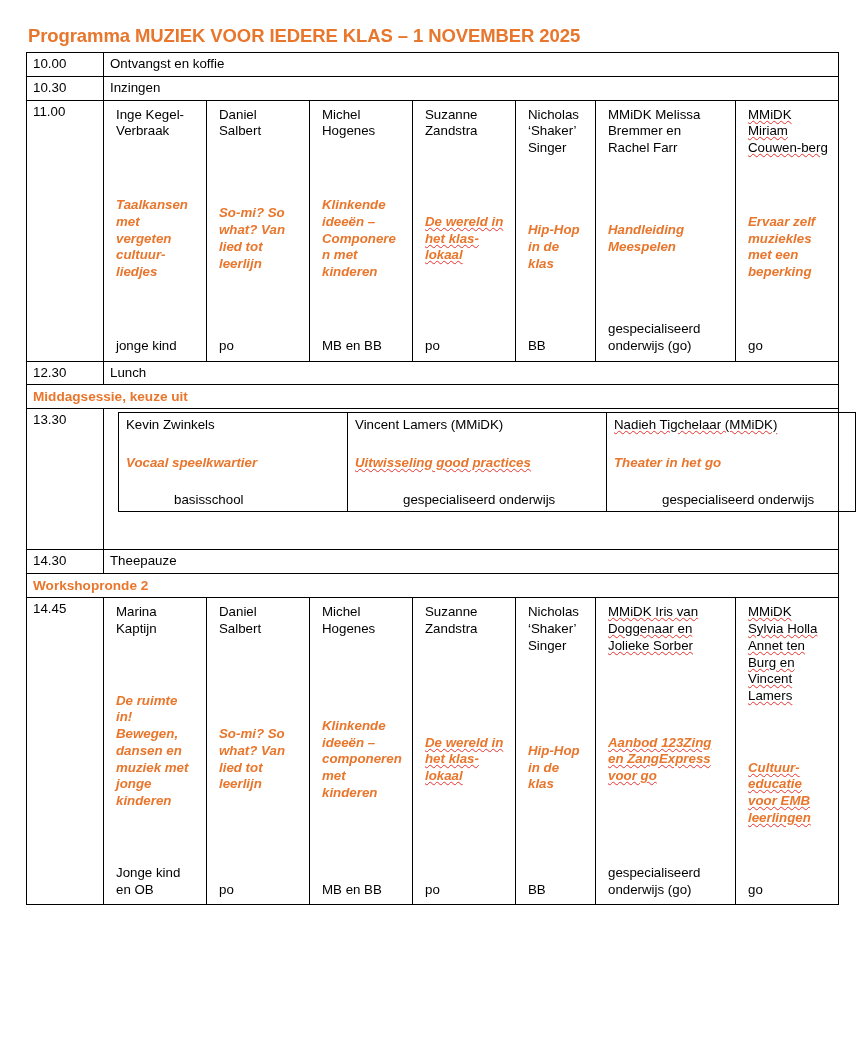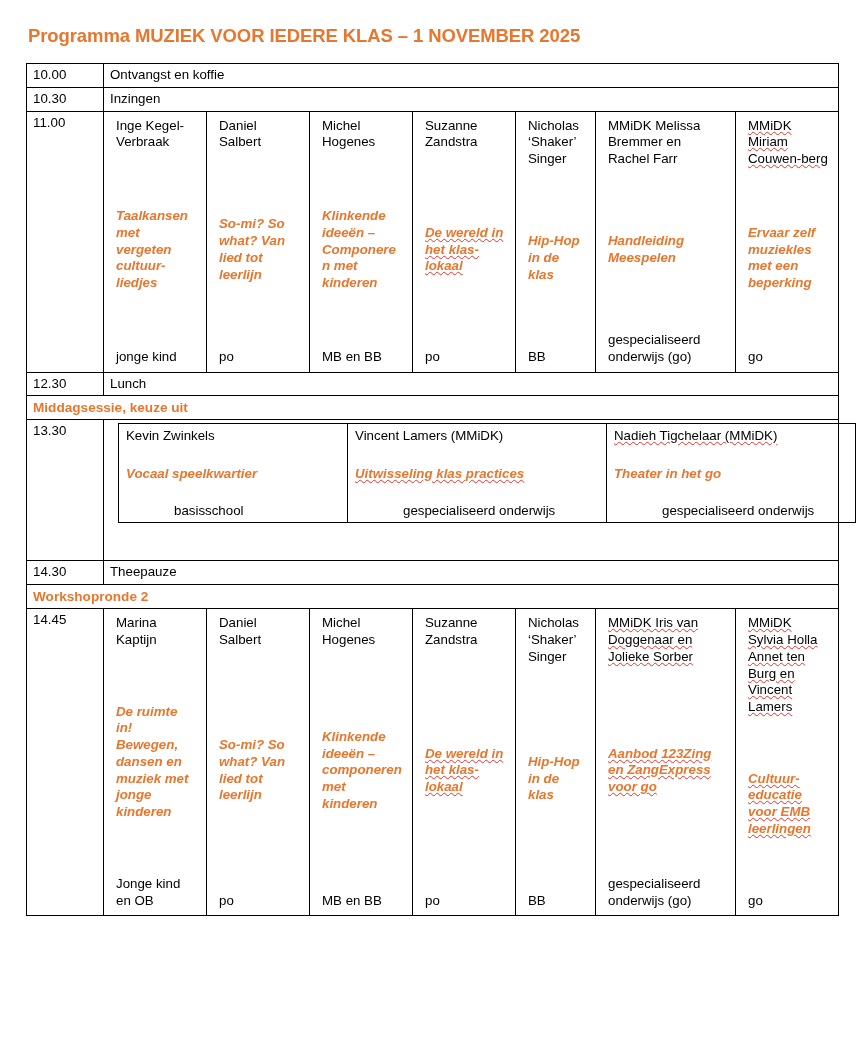--- a/index.html
+++ b/index.html
@@ -26,21 +26,21 @@
     top: 25px;
     font-size: 18.5px;
     font-weight: bold;
     color: #E8762C;
     letter-spacing: -0.1px;
     white-space: nowrap;
   }
   table.schedule {
     position: absolute;
     left: 26px;
-    top: 63px;
+    top: 52px;
     width: 812px;
     border-collapse: collapse;
     table-layout: fixed;
     font-size: 13.3px;
     border-radius: 23px;
   }
   table.schedule td {
     border: 1px solid #000000;
     padding: 3px 5px 3px 6px;
     vertical-align: top;
@@ -253,21 +253,21 @@
                 <span class="n-gap"></span>
                 <span class="n-title title-orange">Vocaal speelkwartier</span>
                 <span class="n-gap2"></span>
                 <span class="n-aud">basisschool</span>
               </div>
             </td>
             <td class="nested-c2">
               <div class="nested-inner">
                 <span class="n-presenter">Vincent Lamers (MMiDK)</span>
                 <span class="n-gap"></span>
-                <span class="n-title title-orange spell">Uitwisseling klas practices</span>
+                <span class="n-title title-orange spell">Uitwisseling good practices</span>
                 <span class="n-gap2"></span>
                 <span class="n-aud">gespecialiseerd onderwijs</span>
               </div>
             </td>
             <td class="nested-c3">
               <div class="nested-inner">
                 <span class="n-presenter spell">Nadieh Tigchelaar (MMiDK)</span>
                 <span class="n-gap"></span>
                 <span class="n-title title-orange">Theater in het go</span>
                 <span class="n-gap2"></span>

